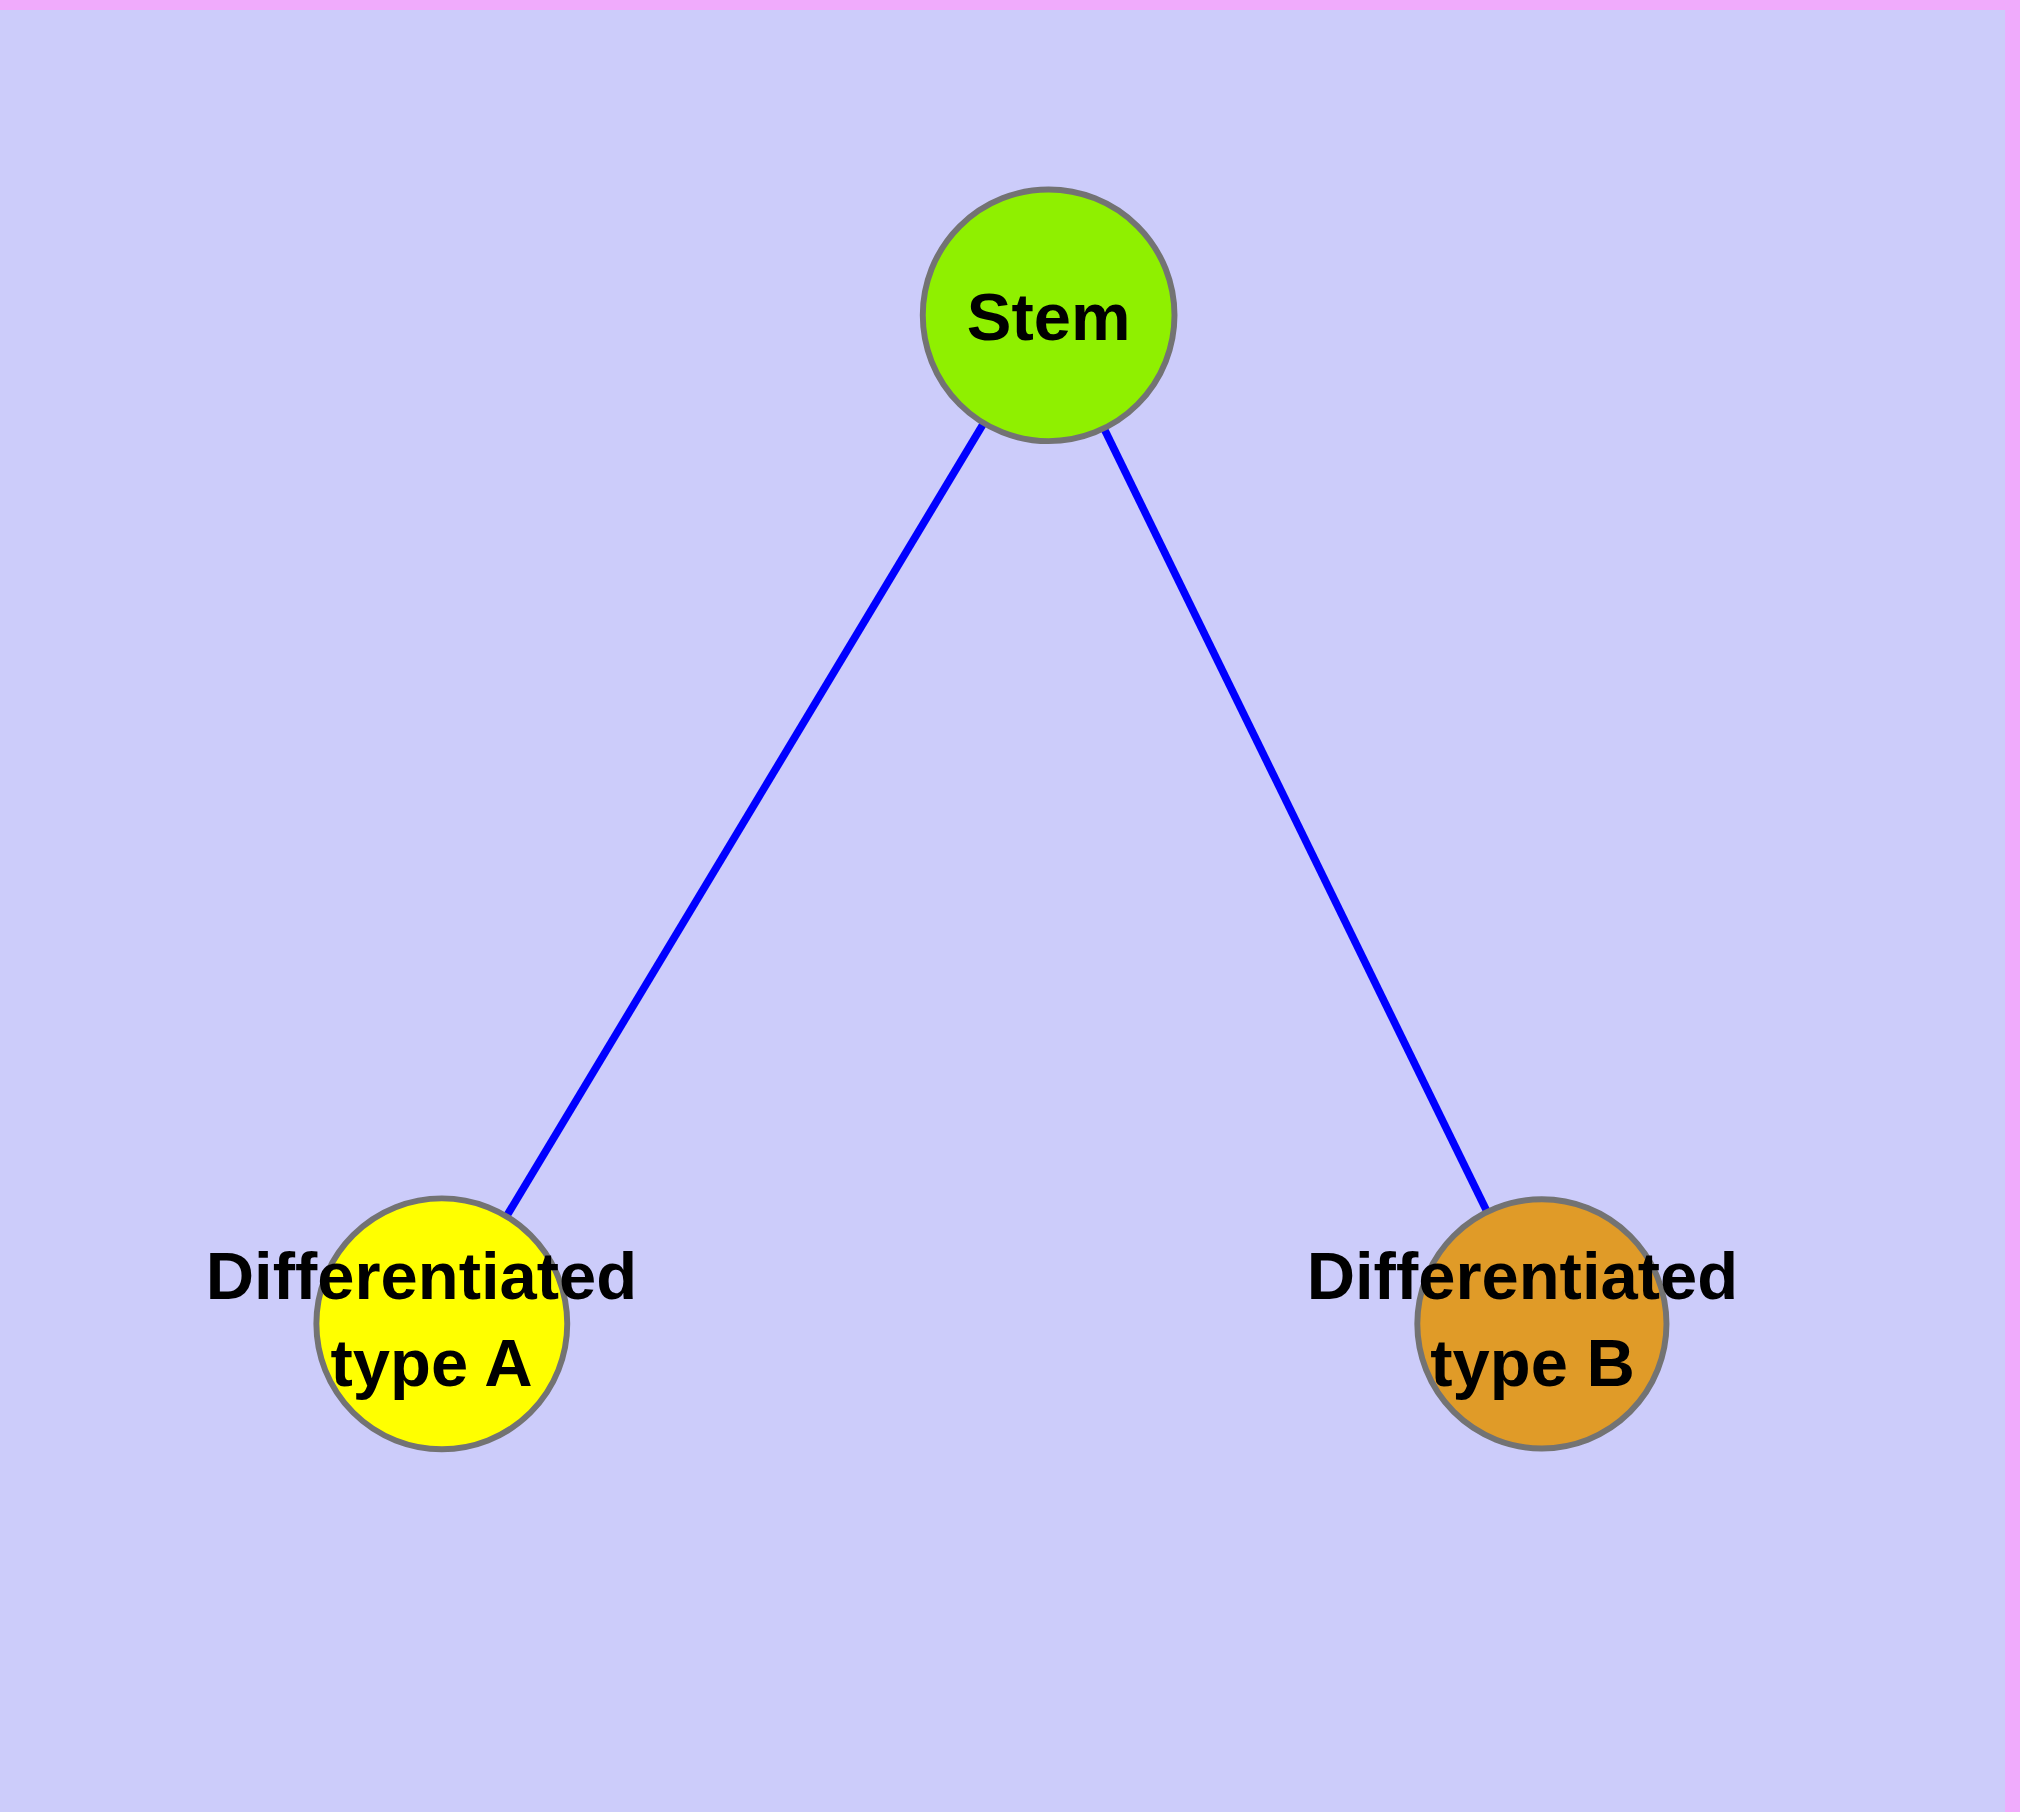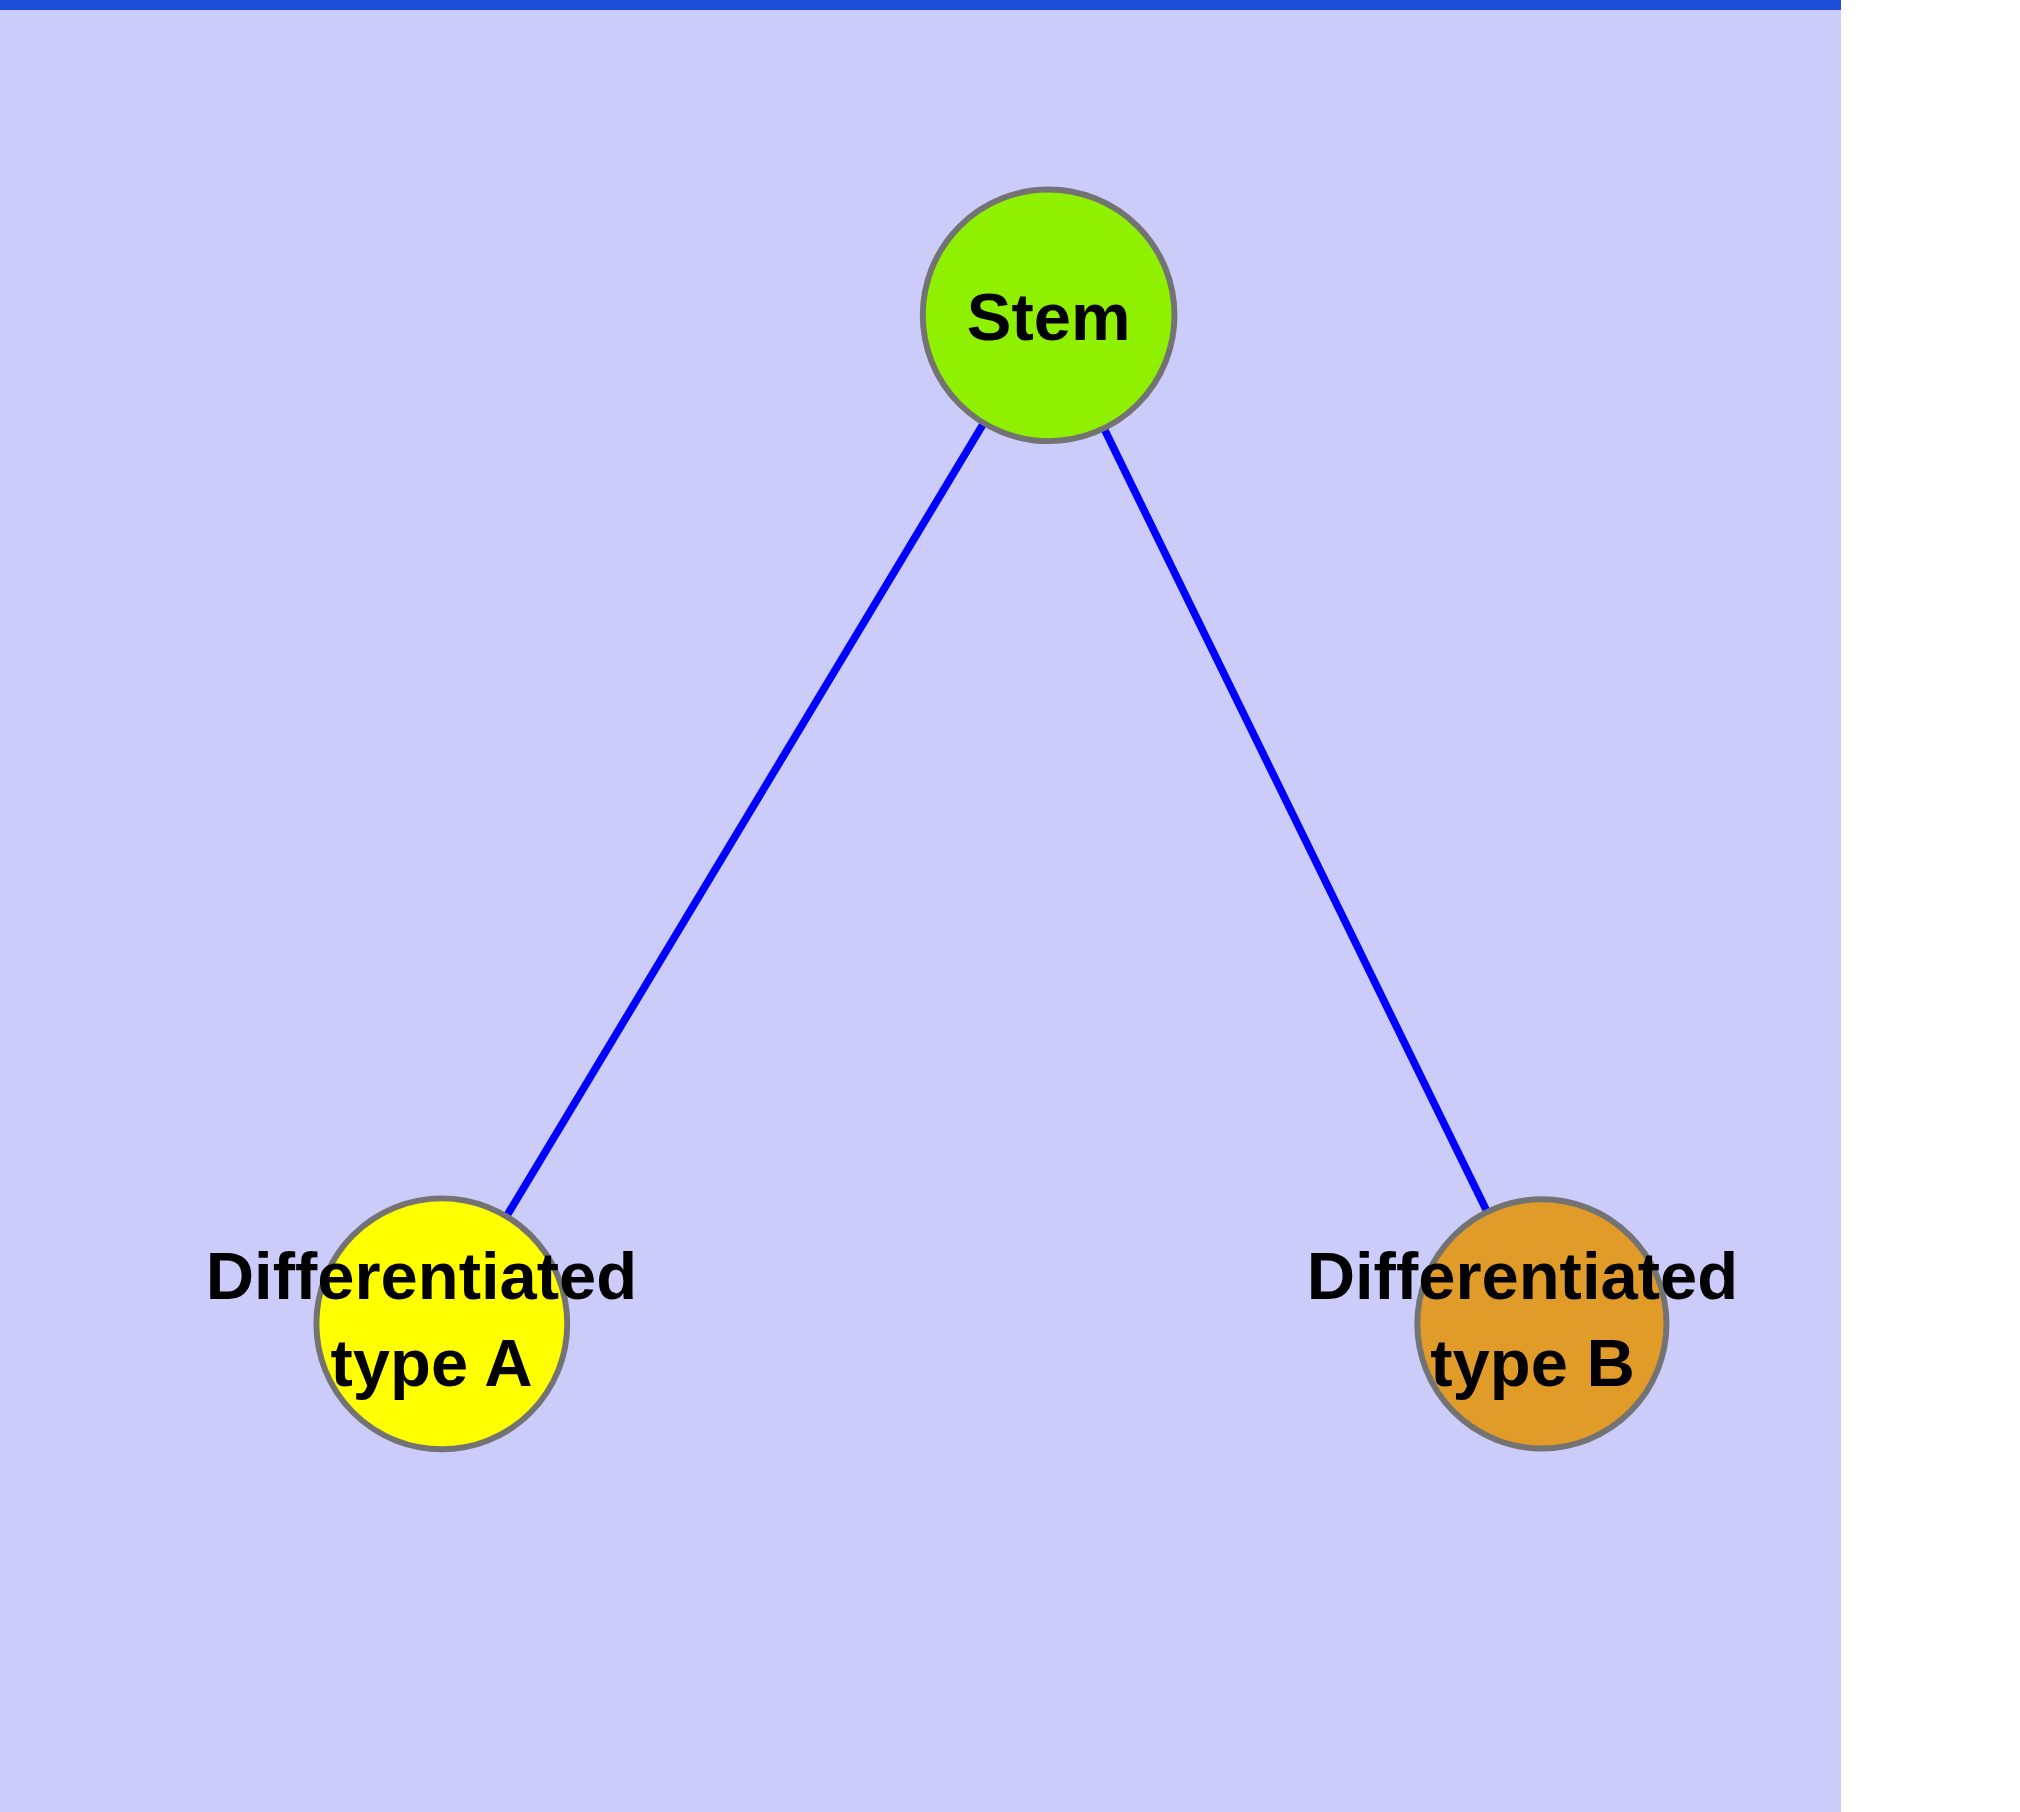--- a/index.html
+++ b/index.html
@@ -3,24 +3,24 @@
 <meta charset="utf-8">
 <title>Cell Differentiation Graph</title>
 <style>
   html, body {
     margin: 0;
     padding: 0;
     background: #ffffff;
   }
   #canvas {
     position: relative;
-    width: 1841px;
+    width: 2020px;
     height: 1812px;
     overflow: hidden;
-    background: #1d4ed8;
+    background: #f0abfc;
     font-family: "Liberation Sans", sans-serif;
   }
   #plot-area {
     position: absolute;
     left: 0;
     top: 10.2px;
     width: 2005px;
     height: 1802px;
     background: #ccccfa;
   }

